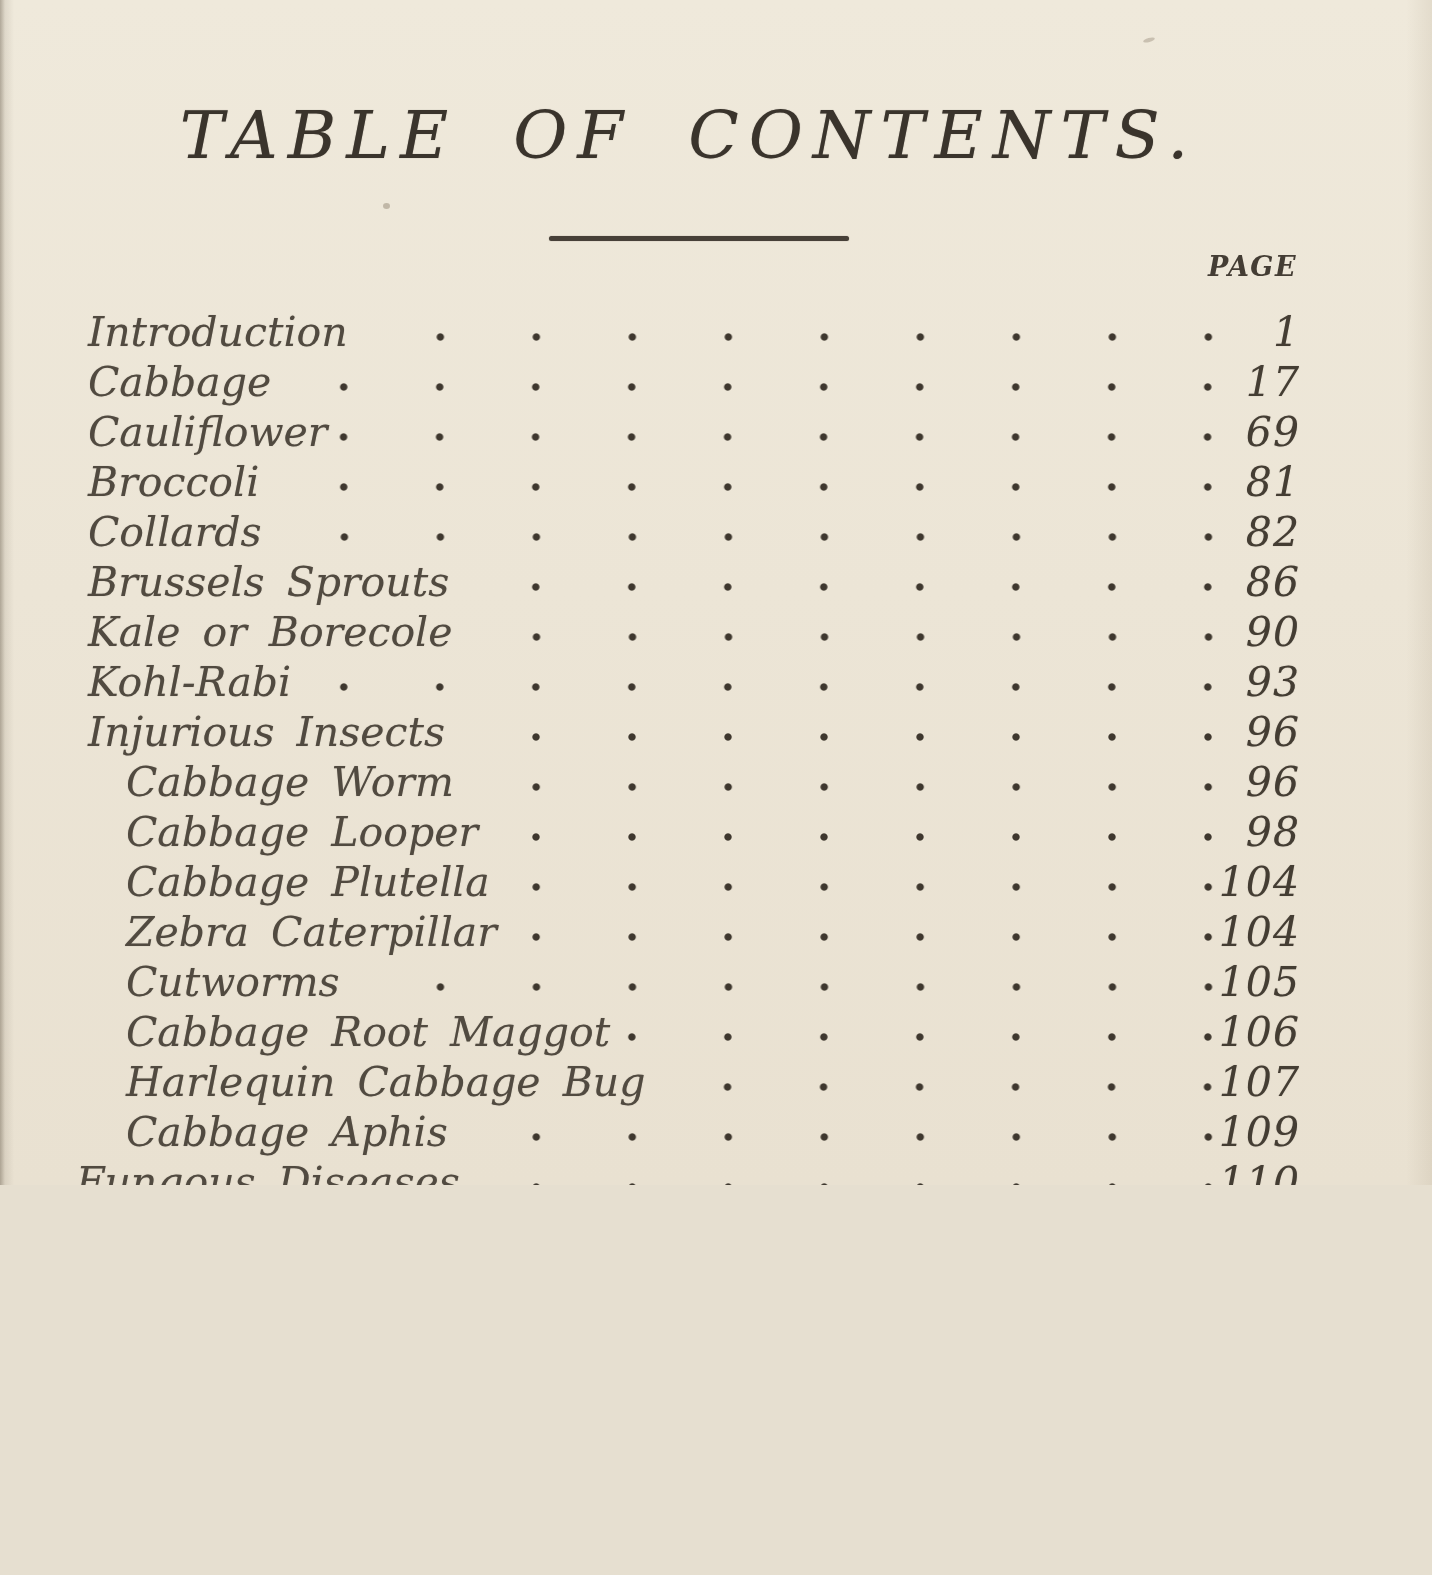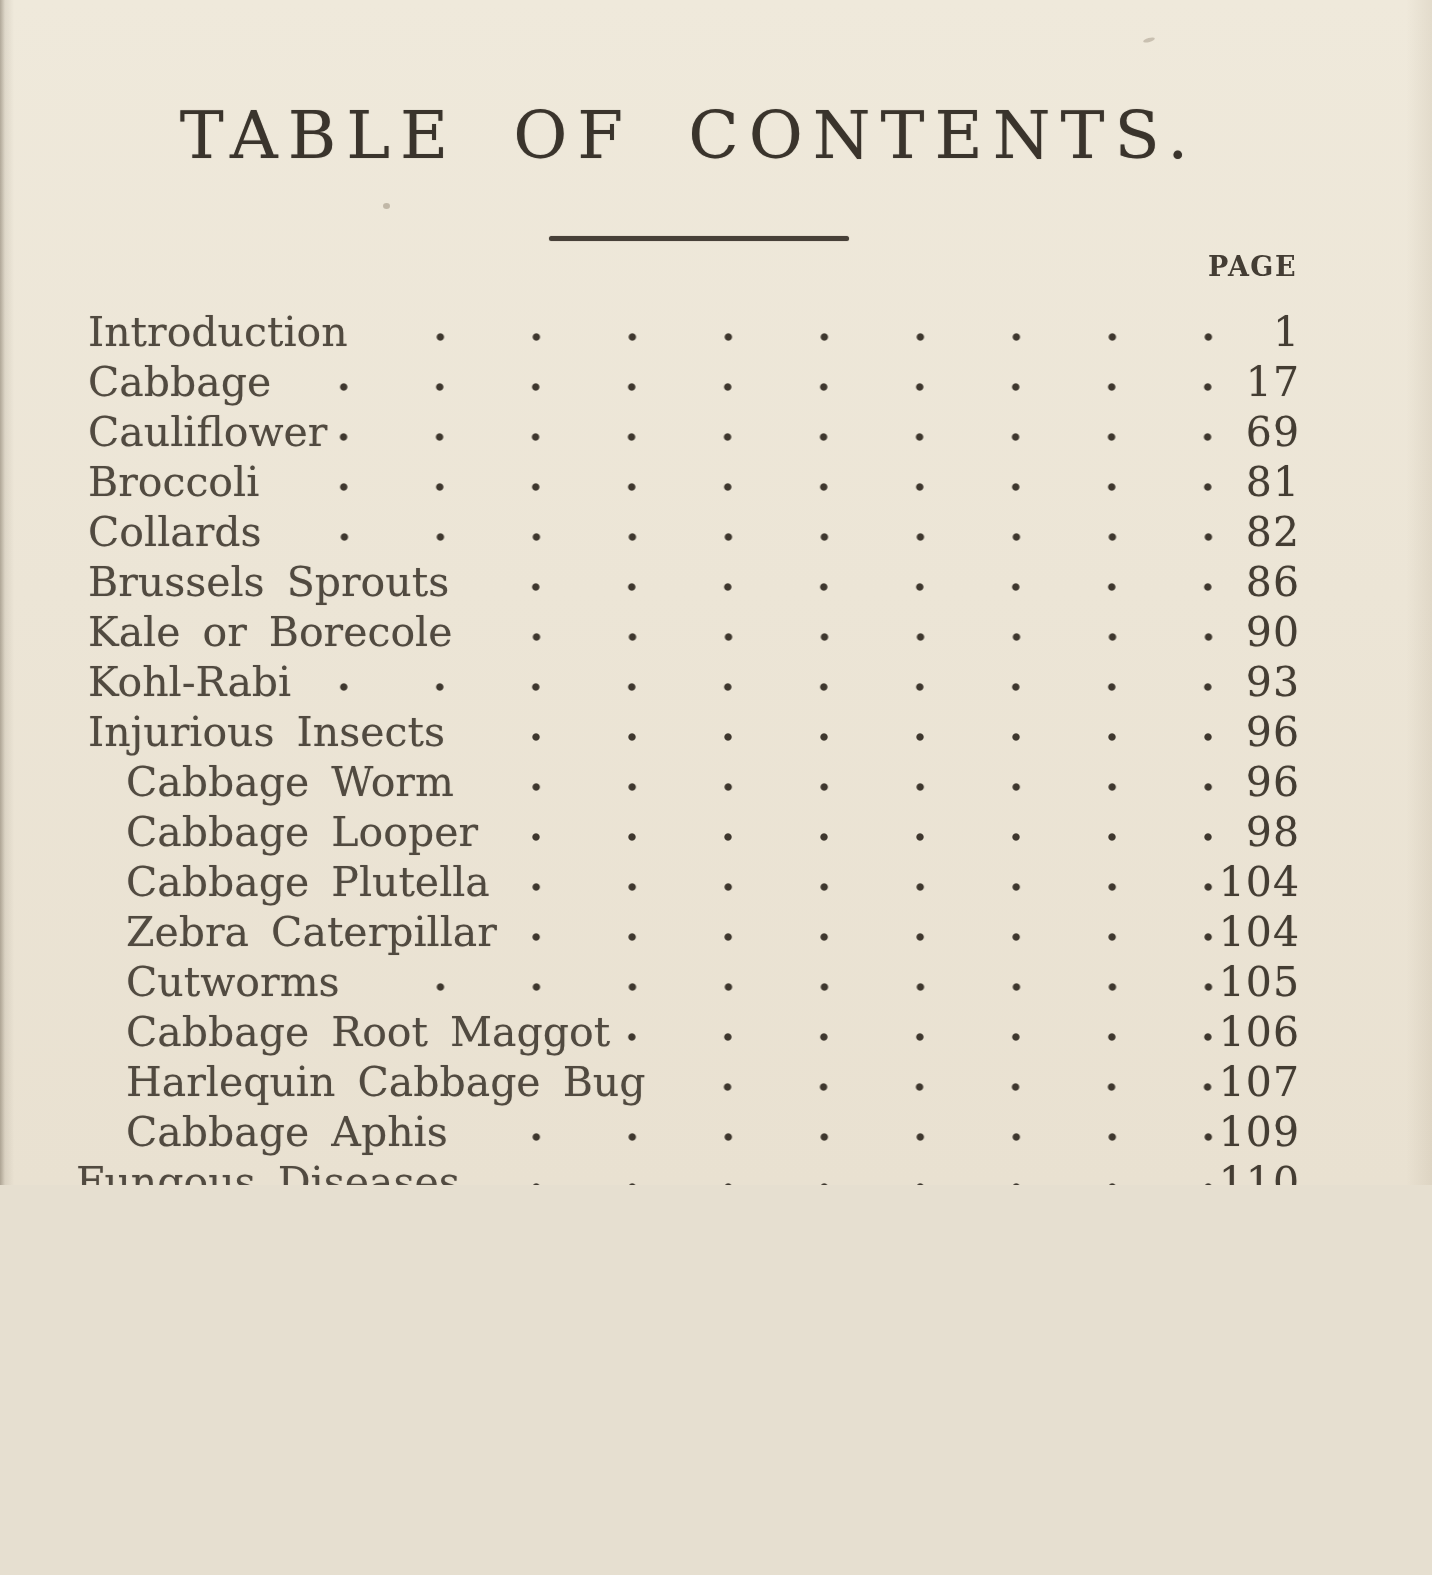--- a/index.html
+++ b/index.html
@@ -8,20 +8,21 @@
     background: #e6dfd0;
     font-family: "DejaVu Serif", "Liberation Serif", serif;
   }
   .page {
     position: relative;
     width: 1432px;
     height: 1185px;
     overflow: hidden;
     background:
       linear-gradient(180deg, #efe9db 0%, #ece5d6 50%, #e9e1d1 100%);
+    font-style: italic;
   }
   
   .page::before {
     content: '';
     position: absolute;
     inset: 0;
     pointer-events: none;
     background:
       linear-gradient(90deg, rgba(75,63,46,0.38) 0px, rgba(75,63,46,0.10) 5px, rgba(75,63,46,0) 14px),
       linear-gradient(270deg, rgba(120,100,70,0.10) 0px, rgba(120,100,70,0) 26px),

